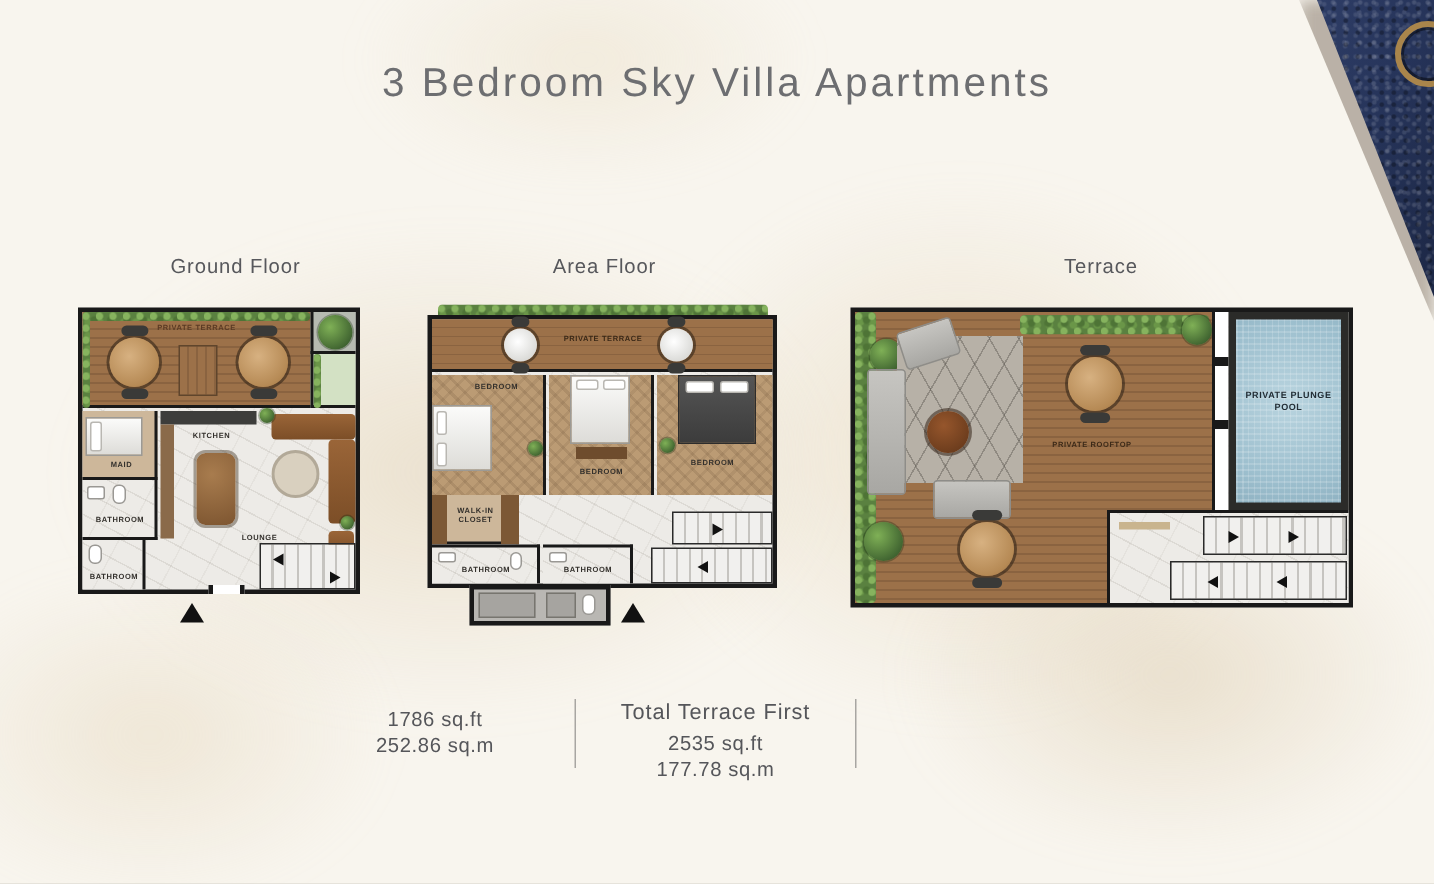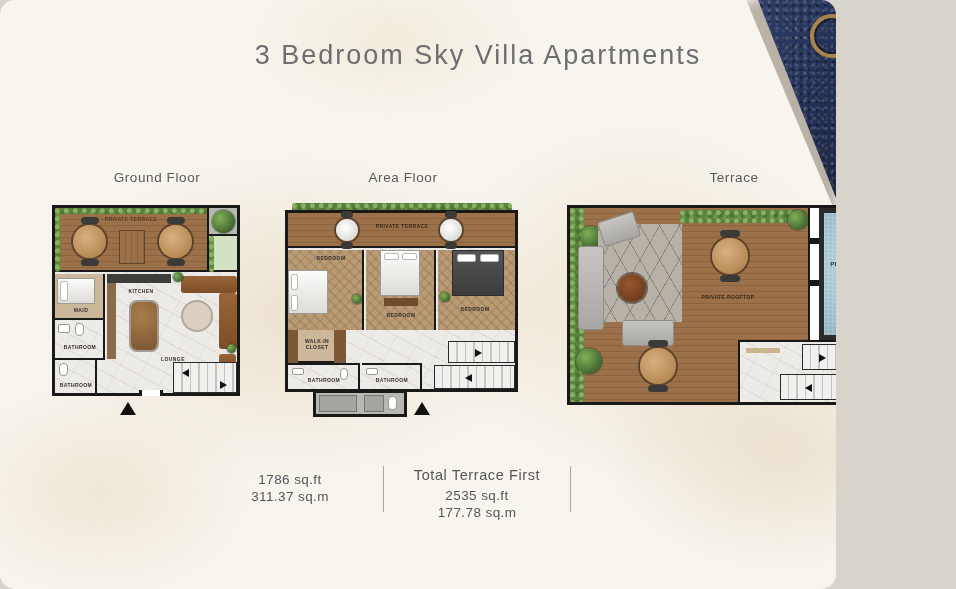--- a/index.html
+++ b/index.html
@@ -8,22 +8,22 @@
     --gold:#a9854b;
     --title:#6d6e71;
     --label:#57585c;
     --wood1:#9c7149; --wood2:#8a6340; --wood3:#ad835a;
     --herring:#bb9b74;
     --marble:#edebe7;
     --pool:#a9c8d5;
   }
   *{margin:0;padding:0;box-sizing:border-box;}
   html,body{background:#d8d4cc;font-family:"Liberation Sans",sans-serif;}
-  .canvas{position:relative;width:836px;height:589px;overflow:hidden;
-    background:#f8f5ee;border-radius:15px;}
+  .canvas{position:relative;width:956px;height:589px;overflow:hidden;
+    background:#f8f5ee;}
   .abs{position:absolute;}
   
   .blotch{position:absolute;border-radius:50%;filter:blur(14px);pointer-events:none;}
   .b1{left:40px;top:150px;width:520px;height:330px;background:radial-gradient(ellipse,rgba(216,196,160,.40),rgba(216,196,160,0) 70%);}
   .b2{left:430px;top:120px;width:420px;height:360px;background:radial-gradient(ellipse,rgba(224,206,172,.45),rgba(224,206,172,0) 70%);}
   .b3{left:600px;top:330px;width:360px;height:240px;background:radial-gradient(ellipse,rgba(212,192,156,.40),rgba(212,192,156,0) 70%);}
   .b4{left:-60px;top:380px;width:320px;height:220px;background:radial-gradient(ellipse,rgba(222,204,170,.35),rgba(222,204,170,0) 70%);}
   .b5{left:240px;top:-40px;width:300px;height:160px;background:radial-gradient(ellipse,rgba(230,216,186,.35),rgba(230,216,186,0) 70%);}
 
   
@@ -287,21 +287,21 @@
       </div>
       <div class="abs stairs-h" style="left:40px;top:32px;width:118px;height:26px;">
         <div class="arrow-l" style="left:24px;top:9px;"></div>
         <div class="arrow-l" style="left:70px;top:9px;"></div>
       </div>
     </div>
   </div>
 
   <div class="stat" style="left:200px;top:467px;">
     <div class="s-val">1786 sq.ft</div>
-    <div class="s-val" style="margin-top:0;">311.37 sq.m</div>
+    <div class="s-val" style="margin-top:0;">252.86 sq.m</div>
   </div>
   <div class="vdiv" style="left:383px;top:466px;height:46px;"></div>
   <div class="stat" style="left:387px;top:467px;">
     <div class="s-label">Total Terrace First</div>
     <div class="s-val">2535 sq.ft</div>
     <div class="s-val" style="margin-top:0;">177.78 sq.m</div>
   </div>
   <div class="vdiv" style="left:570px;top:466px;height:46px;"></div>
 
 </div>

